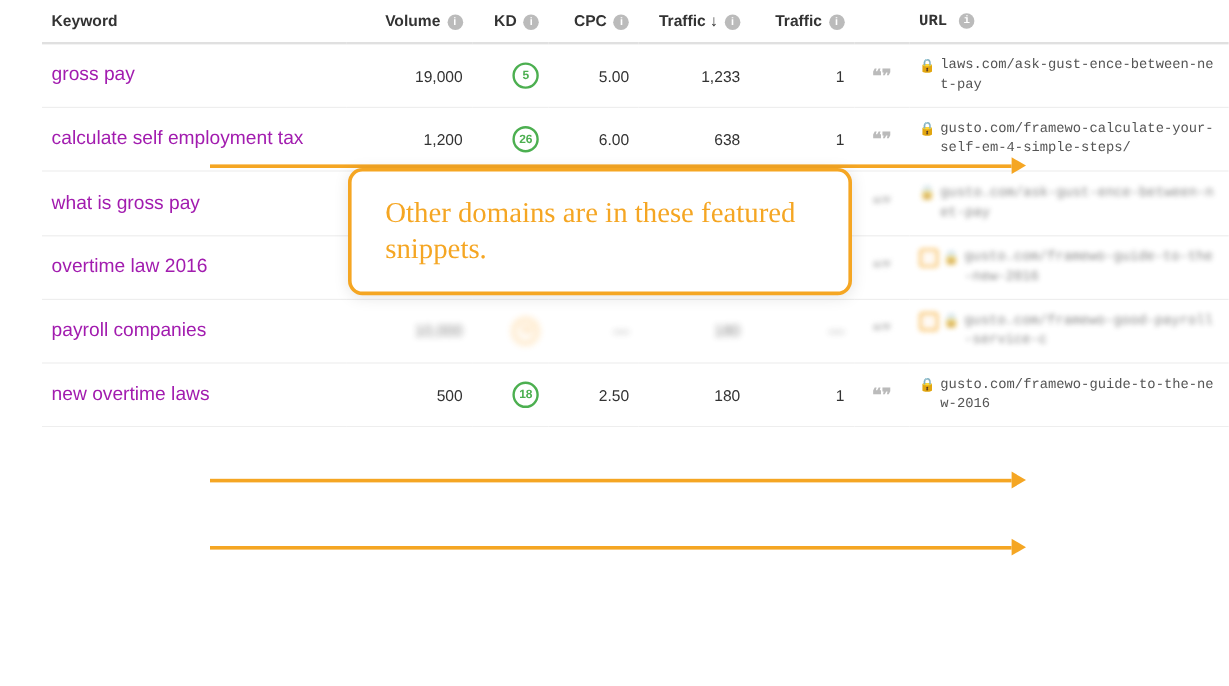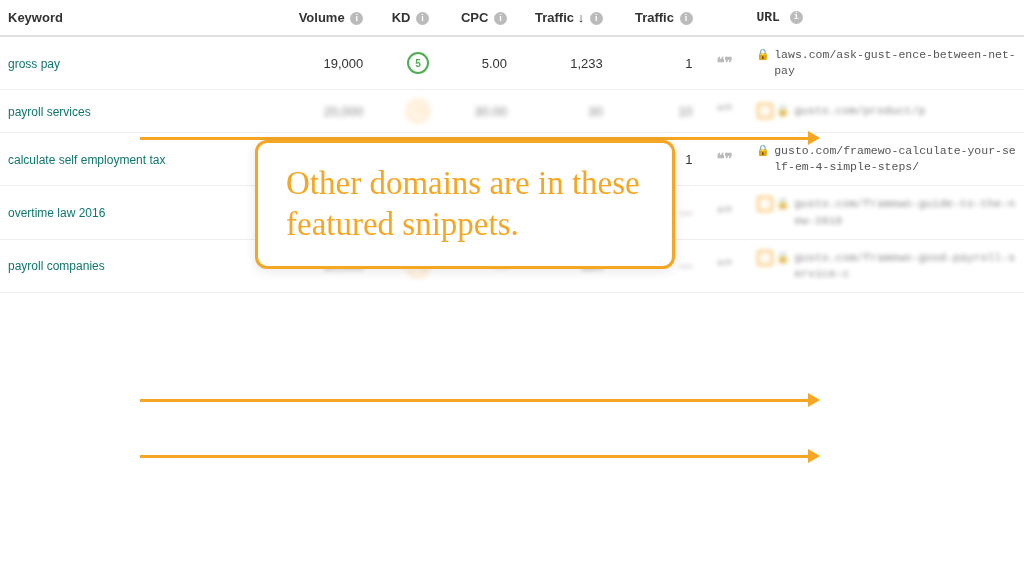--- a/index.html
+++ b/index.html
@@ -62,23 +62,23 @@
     .keyword-col { width: 220px; }
     .volume-col { width: 90px; text-align: right; }
     .kd-col { width: 55px; text-align: right; }
     .cpc-col { width: 65px; text-align: right; }
     .traffic-col { width: 80px; text-align: right; }
     .position-col { width: 75px; text-align: right; }
     .url-col { width: 230px; font-family: Liberation Mono, monospace; }
     .snippet-col { width: 40px; text-align: center; }
 
     .keyword-link {
-      color: #0f766e;
+      color: #a21caf;
       text-decoration: none;
-      font-size: 12px;
+      font-size: 16px;
     }
 
     .kd-badge {
       display: inline-flex;
       align-items: center;
       justify-content: center;
       width: 22px;
       height: 22px;
       border-radius: 50%;
       border: 2px solid #bbb;
@@ -127,21 +127,21 @@
       width: 420px;
       background: #fff;
       border: 3.5px solid #f5a623;
       border-radius: 12px;
       padding: 20px 28px;
       z-index: 100;
       box-shadow: 0 2px 12px rgba(0,0,0,0.1);
     }
 
     .callout-text {
-      font-size: 33px;
+      font-size: 24px;
       line-height: 1.25;
       color: #f5a623;
       font-weight: 500;
       font-family: Georgia, serif;
     }
 
     
     .arrow-annotation {
       position: absolute;
       display: flex;
@@ -158,20 +158,21 @@
       width: 0;
       height: 0;
       border-top: 7px solid transparent;
       border-bottom: 7px solid transparent;
       border-left: 12px solid #f5a623;
       flex-shrink: 0;
     }
 
     .table-wrapper {
       position: relative;
+      margin-left: 35px;
     }
 
     
     .url-box-highlight {
       display: inline-block;
       border: 2.5px solid #f5a623;
       border-radius: 3px;
       padding: 2px 4px;
       background: #fff8f0;
       min-width: 16px;
@@ -225,52 +226,51 @@
             <td class="traffic-col">1,233</td>
             <td class="position-col">1</td>
             <td class="snippet-col"><span style="color:#bbb;font-size:15px;font-weight:bold;">❝❞</span></td>
             <td class="url-col">
               <div class="url-cell">
                 <span class="lock-icon">🔒</span>
                 <span class="url-text">laws.com/ask-gust-ence-between-net-pay</span>
               </div>
             </td>
           </tr>
-          <tr class="blurred-row">
-            <td class="keyword-col"><a href="#" class="keyword-link">payroll services</a></td>
-            <td class="volume-col" style="filter: blur(2.5px); opacity: 0.6;">20,000</td>
-            <td class="kd-col"><span class="kd-badge medium" style="filter: blur(2px); opacity: 0.6;">70</span></td>
-            <td class="cpc-col" style="filter: blur(2.5px); opacity: 0.6;">30.00</td>
-            <td class="traffic-col" style="filter: blur(2.5px); opacity: 0.6;">30</td>
-            <td class="position-col" style="filter: blur(2.5px); opacity: 0.6;">10</td>
-            <td class="snippet-col"><span style="color:#bbb;font-size:15px;font-weight:bold;">❝❞</span></td>
-            <td class="url-col">
-              <div class="url-cell">
-                <span class="url-box-highlight"></span>
-                <span class="lock-icon">🔒</span>
-                <span class="url-text">gusto.com/product/p</span>
-              </div>
-            </td>
-          </tr>
           <tr>
             <td class="keyword-col"><a href="#" class="keyword-link">calculate self employment tax</a></td>
             <td class="volume-col">1,200</td>
             <td class="kd-col"><span class="kd-badge low">26</span></td>
             <td class="cpc-col">6.00</td>
             <td class="traffic-col">638</td>
             <td class="position-col">1</td>
             <td class="snippet-col"><span style="color:#bbb;font-size:15px;font-weight:bold;">❝❞</span></td>
             <td class="url-col">
               <div class="url-cell">
                 <span class="lock-icon">🔒</span>
                 <span class="url-text">gusto.com/framewo-calculate-your-self-em-4-simple-steps/</span>
               </div>
             </td>
           </tr>
           <tr class="blurred-row">
+            <td class="keyword-col"><a href="#" class="keyword-link">what is gross pay</a></td>
+            <td class="volume-col" style="filter: blur(2.5px); opacity: 0.6;">6,000</td>
+            <td class="kd-col"><span class="kd-badge low" style="filter: blur(2px); opacity: 0.6;">6</span></td>
+            <td class="cpc-col" style="filter: blur(2.5px); opacity: 0.6;">4.00</td>
+            <td class="traffic-col" style="filter: blur(2.5px); opacity: 0.6;">462</td>
+            <td class="position-col" style="filter: blur(2.5px); opacity: 0.6;">—</td>
+            <td class="snippet-col"><span style="color:#bbb;font-size:15px;font-weight:bold;">❝❞</span></td>
+            <td class="url-col">
+              <div class="url-cell">
+                <span class="lock-icon">🔒</span>
+                <span class="url-text">gusto.com/ask-gust-ence-between-net-pay</span>
+              </div>
+            </td>
+          </tr>
+          <tr class="blurred-row">
             <td class="keyword-col"><a href="#" class="keyword-link">overtime law 2016</a></td>
             <td class="volume-col" style="filter: blur(2.5px); opacity: 0.6;">7,500</td>
             <td class="kd-col"><span class="kd-badge low" style="filter: blur(2px); opacity: 0.6;">11</span></td>
             <td class="cpc-col" style="filter: blur(2.5px); opacity: 0.6;">3.30</td>
             <td class="traffic-col" style="filter: blur(2.5px); opacity: 0.6;">370</td>
             <td class="position-col" style="filter: blur(2.5px); opacity: 0.6;">—</td>
             <td class="snippet-col"><span style="color:#bbb;font-size:15px;font-weight:bold;">❝❞</span></td>
             <td class="url-col">
               <div class="url-cell">
                 <span class="url-box-highlight"></span>
@@ -288,20 +288,35 @@
             <td class="position-col" style="filter: blur(2.5px); opacity: 0.6;">—</td>
             <td class="snippet-col"><span style="color:#bbb;font-size:15px;font-weight:bold;">❝❞</span></td>
             <td class="url-col">
               <div class="url-cell">
                 <span class="url-box-highlight"></span>
                 <span class="lock-icon">🔒</span>
                 <span class="url-text">gusto.com/framewo-good-payroll-service-c</span>
               </div>
             </td>
           </tr>
+          <tr>
+            <td class="keyword-col"><a href="#" class="keyword-link">new overtime laws</a></td>
+            <td class="volume-col">500</td>
+            <td class="kd-col"><span class="kd-badge low">18</span></td>
+            <td class="cpc-col">2.50</td>
+            <td class="traffic-col">180</td>
+            <td class="position-col">1</td>
+            <td class="snippet-col"><span style="color:#bbb;font-size:15px;font-weight:bold;">❝❞</span></td>
+            <td class="url-col">
+              <div class="url-cell">
+                <span class="lock-icon">🔒</span>
+                <span class="url-text">gusto.com/framewo-guide-to-the-new-2016</span>
+              </div>
+            </td>
+          </tr>
         </tbody>
     </table>
   </div>
 
   <div class="callout-overlay">
     <div class="callout-text">Other domains are in these featured snippets.</div>
   </div>
 
   <div class="arrow-annotation" style="top: 131px; left: 140px; width: 680px;">
     <div class="arrow-line" style="flex: 1;"></div>

